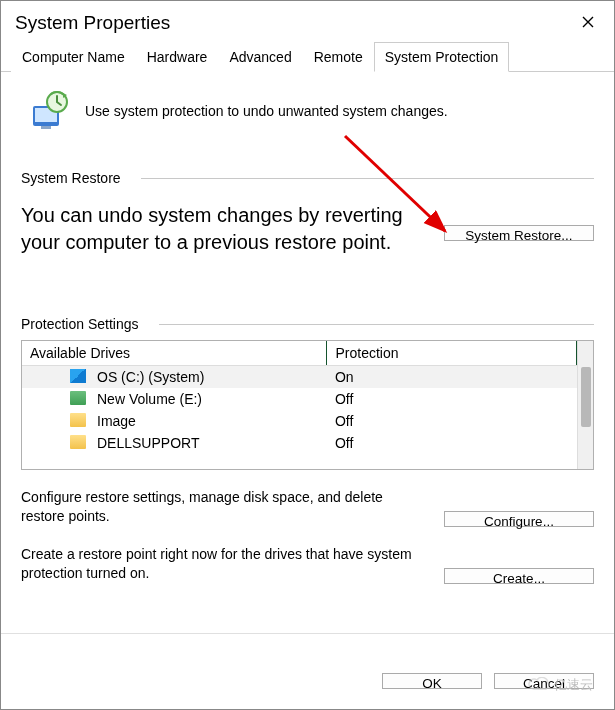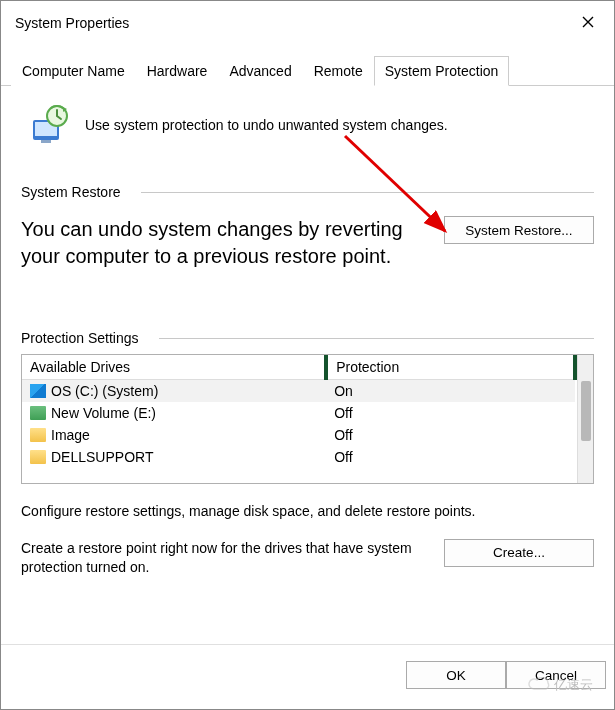--- a/index.html
+++ b/index.html
@@ -17,24 +17,24 @@
     border: 1px solid #888;
     width: 615px; height: 710px;
     background: #fff;
     display: flex; flex-direction: column;
   }
   .titlebar {
     display: flex; align-items: center; justify-content: space-between;
     padding: 8px 12px 4px 14px;
     height: 40px;
   }
-  .titlebar .title { font-size: 14px; }
+  .titlebar .title { font-size: 19px; }
   .close-x { font-size: 18px; width: 28px; text-align: center; cursor: default; }
   .tabs {
-    display: flex; gap: 0; padding: 0 10px; margin-top: 14px;
+    display: flex; gap: 0; padding: 0 10px; 
     border-bottom: 1px solid #ccc;
   }
   .tab {
     padding: 6px 10px 6px 10px;
     font-size: 14px;
     border: 1px solid transparent;
     border-bottom: none;
     background: #fff;
     position: relative; top: 1px;
     cursor: default;
@@ -55,65 +55,65 @@
     display: flex; align-items: center; gap: 20px;
     margin-top: 20px; margin-bottom: 8px;
   }
   .group-label .line { flex: 1; height: 1px; background: #c8c8c8; }
   .restore-row {
     display: flex; gap: 20px; align-items: flex-start;
     padding: 8px 0 10px 0;
   }
   .restore-row .txt { flex: 1; font-size: 20px; line-height: 1.35; }
   .btn {
-    min-width: 150px; height: 28px;
+    min-width: 150px; height: 16px;
     border: 1px solid #aaa; background: #fdfdfd;
     font-family: inherit; font-size: 13.5px;
-    padding: 2px 14px; cursor: default;
+    padding: 2px 14px; cursor: default; margin-top: 23px;
   }
   .drives-table {
     border: 1px solid #b0b0b0;
     width: 100%; height: 130px;
     overflow: hidden;
     position: relative;
     display: flex;
   }
   .drives-inner { flex: 1; overflow-y: auto; }
   table { width: 100%; border-collapse: collapse; font-size: 14px; }
   th {
     text-align: left; font-weight: normal;
     padding: 4px 8px;
     background: #fff;
     border-bottom: 1px solid #ddd;
-    border-right: 4px solid #14532d;
+    border-right: 1px solid #14532d;
   }
   td { padding: 3px 8px; }
   tr.sel td { background: #f2f2f2; }
-  .drive-cell { display: flex; align-items: center; gap: 5px; }
+  .drive-cell { display: flex; gap: 11px; margin-left: 40px; }
   .dicon { width: 16px; height: 14px; display: inline-block; }
   .d-win { background: linear-gradient(135deg,#29a3ef 0 50%,#0f7bd1 50% 100%); }
   .d-vol { background: linear-gradient(#6bbf7e,#3f9f55); border-radius: 1px; }
   .d-fold { background: linear-gradient(#ffe08a,#f3c24b); border-radius: 1px; }
   .scrollbar-fake {
     width: 16px; background: #f0f0f0;
     display: flex; flex-direction: column; align-items: center;
     border-left: 1px solid #ddd;
   }
   .scrollbar-fake .thumb {
     width: 10px; flex: 0 0 60px; background: #b8b8b8;
     margin-top: 26px; border-radius: 2px;
   }
   .conf-row {
     display: flex; gap: 28px; align-items: flex-start;
     margin-top: 18px;
   }
   .conf-row .txt { flex: 1; font-size: 14px; line-height: 1.35; }
   .footer {
-    display: flex; justify-content: flex-end; 
-    padding: 16px 8px 20px 0;
+    display: flex; justify-content: flex-end; gap: 12px;
+    padding: 16px 20px 20px 0;
     border-top: 1px solid #e0e0e0;
     margin-top: 20px;
   }
   .footer .btn { min-width: 100px; }
   .arrow {
     position: absolute; left: 335px; top: 126px;
     pointer-events: none;
   }
   .watermark {
     position: absolute; right: 22px; bottom: 16px;
@@ -225,20 +225,21 @@
           </tbody>
         </table>
       </div>
       <div class="scrollbar-fake">
         <div class="thumb"></div>
       </div>
     </div>
 
     <div class="conf-row">
       <div class="txt">Configure restore settings, manage disk space, and delete restore points.</div>
+      <button class="btn">Configure...</button>
     </div>
 
     <div class="conf-row">
       <div class="txt">Create a restore point right now for the drives that have system protection turned on.</div>
       <button class="btn">Create...</button>
     </div>
 
   </div>
 
   <div class="footer">

